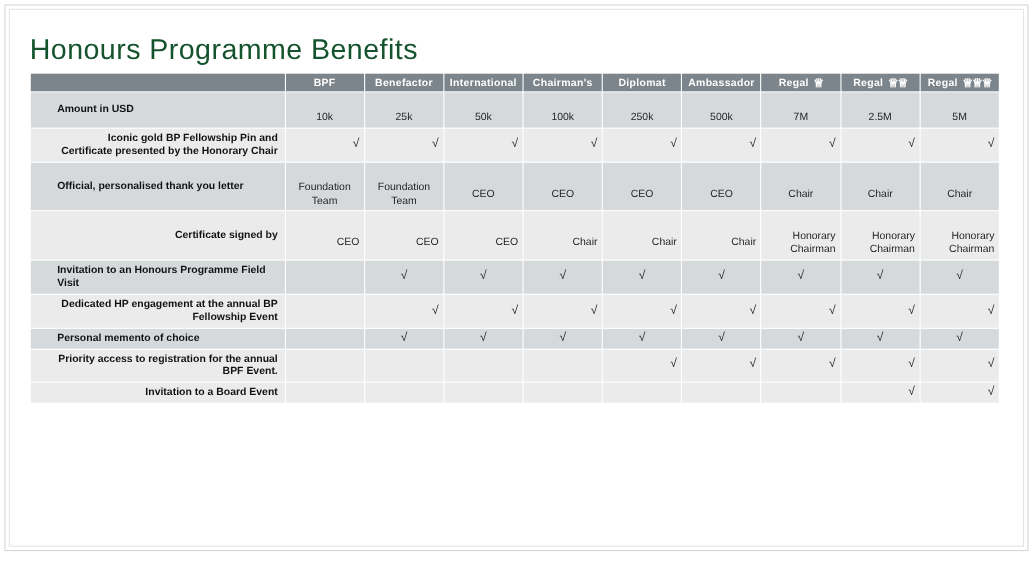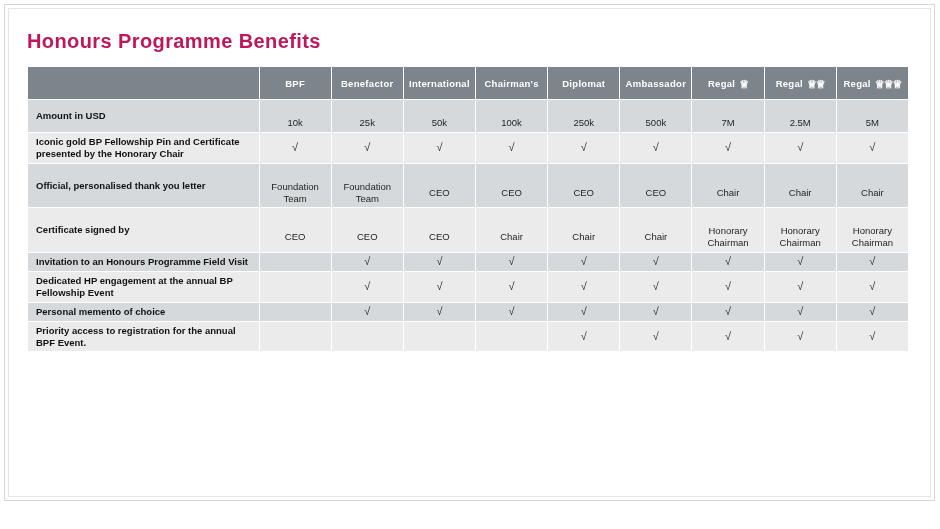--- a/index.html
+++ b/index.html
@@ -20,24 +20,24 @@
     position:absolute;
     left:3px; top:3px;
     right:3px; bottom:3px;
     border:1px solid #e3e5e6;
     background:#ffffff;
     padding:0;
   }
   .slide-title{
     position:absolute;
     left:18px; top:21px;
-    font-size:20px;
-    font-weight:700;
+    font-size:26px;
+    font-weight:400;
     letter-spacing:0.4px;
-    color:#be185d;
+    color:#14532d;
     white-space:nowrap;
   }
   .table-wrap{
     position:absolute;
     left:18px; top:57px;
     width:882px;
   }
   table.benefits{
     border-collapse:separate;
     border-spacing:1px;
@@ -47,21 +47,21 @@
   }
   table.benefits col.label-col{ width:230px; }
   table.benefits col.data-col{ width:71px; }
 
   thead th{
     background:#7c858b;
     color:#ffffff;
     font-size:9.5px;
     font-weight:bold;
     letter-spacing:0.3px;
-    height:32px;
+    height:16px;
     text-align:center;
     vertical-align:middle;
     padding:2px 3px;
     white-space:nowrap;
   }
   thead th.corner{
     background:#7c858b;
   }
   .crowns{
     display:inline-block;
@@ -78,26 +78,26 @@
     color:#1f1f1f;
     text-align:center;
     vertical-align:middle;
     padding:3px 4px;
     line-height:1.25;
   }
   tbody td.rowlabel{
     text-align:left;
     font-weight:bold;
     font-size:9.5px;
-    padding-left:8px;
+    padding-left:24px;
     padding-right:6px;
     color:#111111;
   }
   tbody tr.dark td{ background:#d6d9db; }
-  tbody tr.light td{ background:#ebebeb; }
+  tbody tr.light td{ background:#ebebeb;text-align:right; }
   tbody tr.dark td.empty{ background:#d6d9db; }
   tbody tr.light td.empty{ background:#ebebeb; }
 
   .check{
     font-size:11px;
     color:#262626;
     font-weight:400;
     display:inline-block;
     line-height:1;
   }
@@ -283,18 +283,30 @@
               <td class="empty">&nbsp;</td>
               <td class="empty">&nbsp;</td>
               <td class="empty">&nbsp;</td>
               <td class="empty">&nbsp;</td>
               <td><span class="check">√</span></td>
               <td><span class="check">√</span></td>
               <td><span class="check">√</span></td>
               <td><span class="check">√</span></td>
               <td><span class="check">√</span></td>
             </tr>
+            <tr class="light">
+              <td class="rowlabel">Invitation to a Board Event</td>
+              <td class="empty">&nbsp;</td>
+              <td class="empty">&nbsp;</td>
+              <td class="empty">&nbsp;</td>
+              <td class="empty">&nbsp;</td>
+              <td class="empty">&nbsp;</td>
+              <td class="empty">&nbsp;</td>
+              <td class="empty">&nbsp;</td>
+              <td><span class="check">√</span></td>
+              <td><span class="check">√</span></td>
+            </tr>
           </tbody>
       </table>
     </div>
 
   </div>
 </div>
 
 </body></html>

